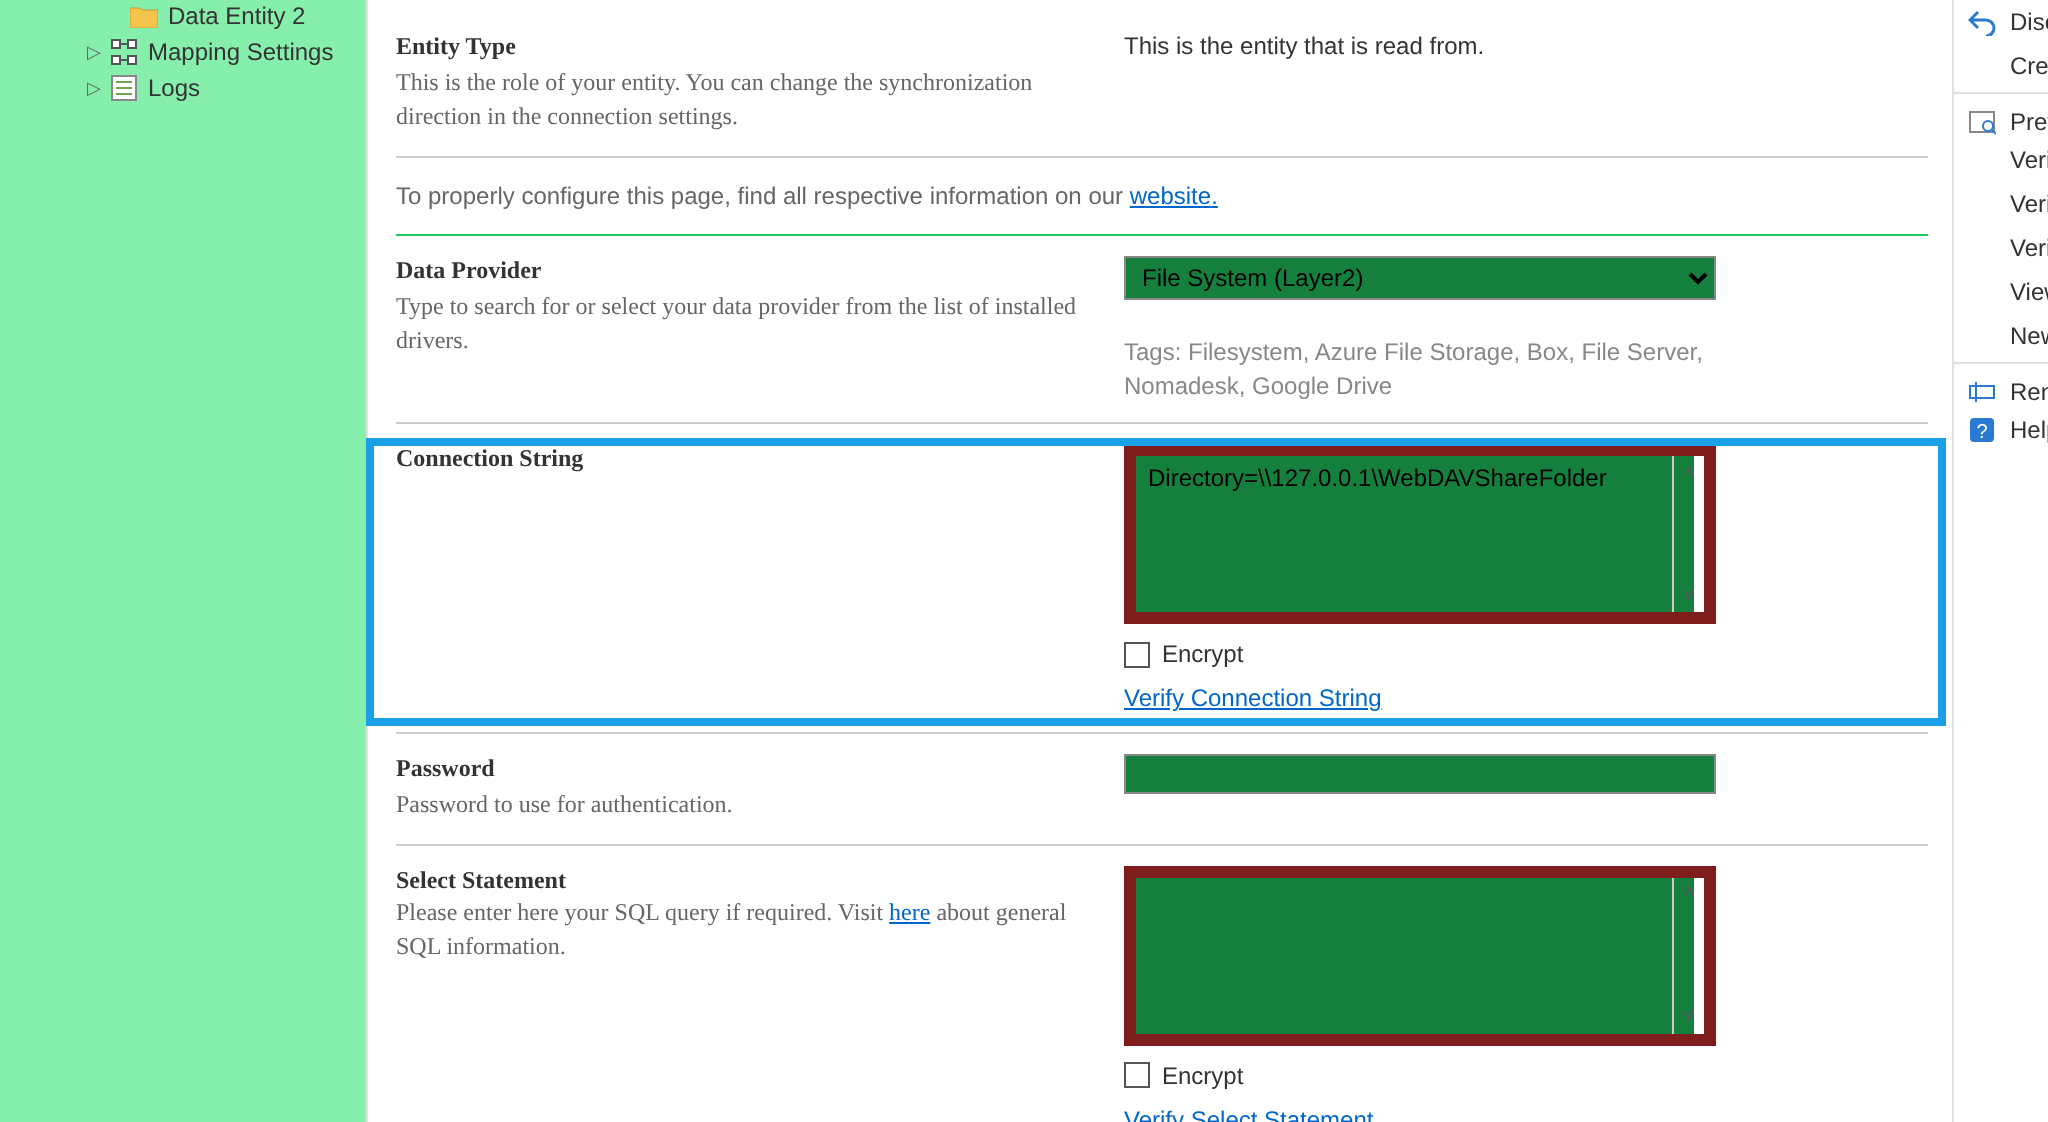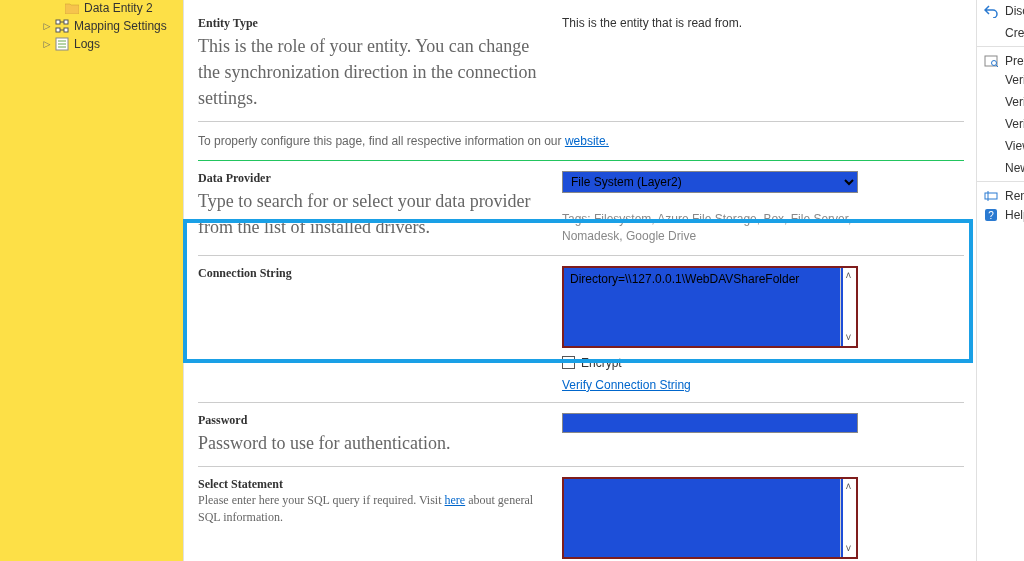--- a/index.html
+++ b/index.html
@@ -2,21 +2,21 @@
 <html><head>
 <meta charset="utf-8">
 <style>
   * { box-sizing: border-box; }
   html, body { margin: 0; padding: 0; font-family: "Segoe UI", Tahoma, Arial, sans-serif; font-size: 12px; color: #333; }
   body { width: 1024px; height: 561px; overflow: hidden; background: #fff; position: relative; }
 
   
   .left-pane {
     position: absolute; left: 0; top: 0; width: 184px; height: 561px;
-    border-right: 1px solid #e0e0e0; padding-top: 0; overflow: hidden; background: #fde047;
+    border-right: 1px solid #e0e0e0; padding-top: 0; overflow: hidden; background: #86efac;
   }
   .tree-item { display: flex; align-items: center; height: 16px; margin-bottom: 2px; font-size: 12px; white-space: nowrap; }
   .tree-item .expander { width: 10px; text-align: center; color: #666; font-size: 9px; display: inline-block; }
   .tree-item .icon { width: 16px; height: 16px; display: inline-flex; align-items: center; justify-content: center; margin: 0 2px; }
   .tree-item .label { padding-left: 2px; }
 
   .ind1 { padding-left: 62px; }
   .ind0 { padding-left: 42px; }
 
   .icon-folder svg { display:block; }
@@ -30,37 +30,37 @@
   }
   .content { padding: 0 12px 0 14px; }
 
   .section { border-bottom: 1px solid #ccc; padding: 10px 0 10px 0; clear: both; }
   .section:last-child { border-bottom: none; }
   .section .left-col { float: left; width: 350px; font-family: Liberation Serif, serif; }
   .section .right-col { margin-left: 364px; }
   .section::after { content: ""; display: table; clear: both; }
 
   .sec-title { font-weight: 600; color: #333; font-size: 12px; }
-  .sec-desc  { color: #666; font-size: 18px; line-height: 1.45; margin-top: 2px; }
+  .sec-desc  { color: #666; font-size: 12px; line-height: 1.45; margin-top: 2px; }
   .sec-desc2 { color: #666; font-size: 12px; line-height: 1.45; }
   a.link { color: #0066cc; text-decoration: underline; cursor: pointer; }
 
   .entity-info { color: #333; font-size: 12px; margin-top: 16px; }
 
   .note { color: #666; font-size: 12px; padding: 12px 0 12px 0; border-bottom: 1px solid #22c55e; }
 
   select, input[type="text"], input[type="password"], textarea {
     font-family: inherit; font-size: 12px;
-    border: 1px solid #888; background: #1d4ed8;
+    border: 1px solid #888; background: #15803d;
     padding: 2px 4px;
   }
   select { width: 296px; height: 22px; }
   input[type="text"], input[type="password"] { width: 296px; height: 20px; }
 
-  .textarea-wrap { position: relative; width: 296px; border: 2px solid #7f1d1d; }
+  .textarea-wrap { position: relative; width: 296px; border: 6px solid #7f1d1d; }
   .textarea-wrap textarea {
     border: none; width: 279px; height: 78px; resize: none; padding: 4px 6px; outline: none; display: block;
   }
   .ta-scroll { position: absolute; right: 0; top: 0; width: 16px; height: 100%; border-left: 1px solid #ccc; }
   .ta-scroll .arrow { height: 16px; display: flex; align-items: center; justify-content: center; color: #555; font-size: 10px; user-select: none; }
   .ta-scroll .track { position: absolute; top: 16px; bottom: 16px; left: 0; right: 0; }
   .ta-scroll .arrow.bottom { position: absolute; bottom: 0; left: 0; right: 0; }
 
   .tags { color: #888; font-size: 12px; margin-top: 18px; max-width: 290px; line-height: 1.4; }
 

